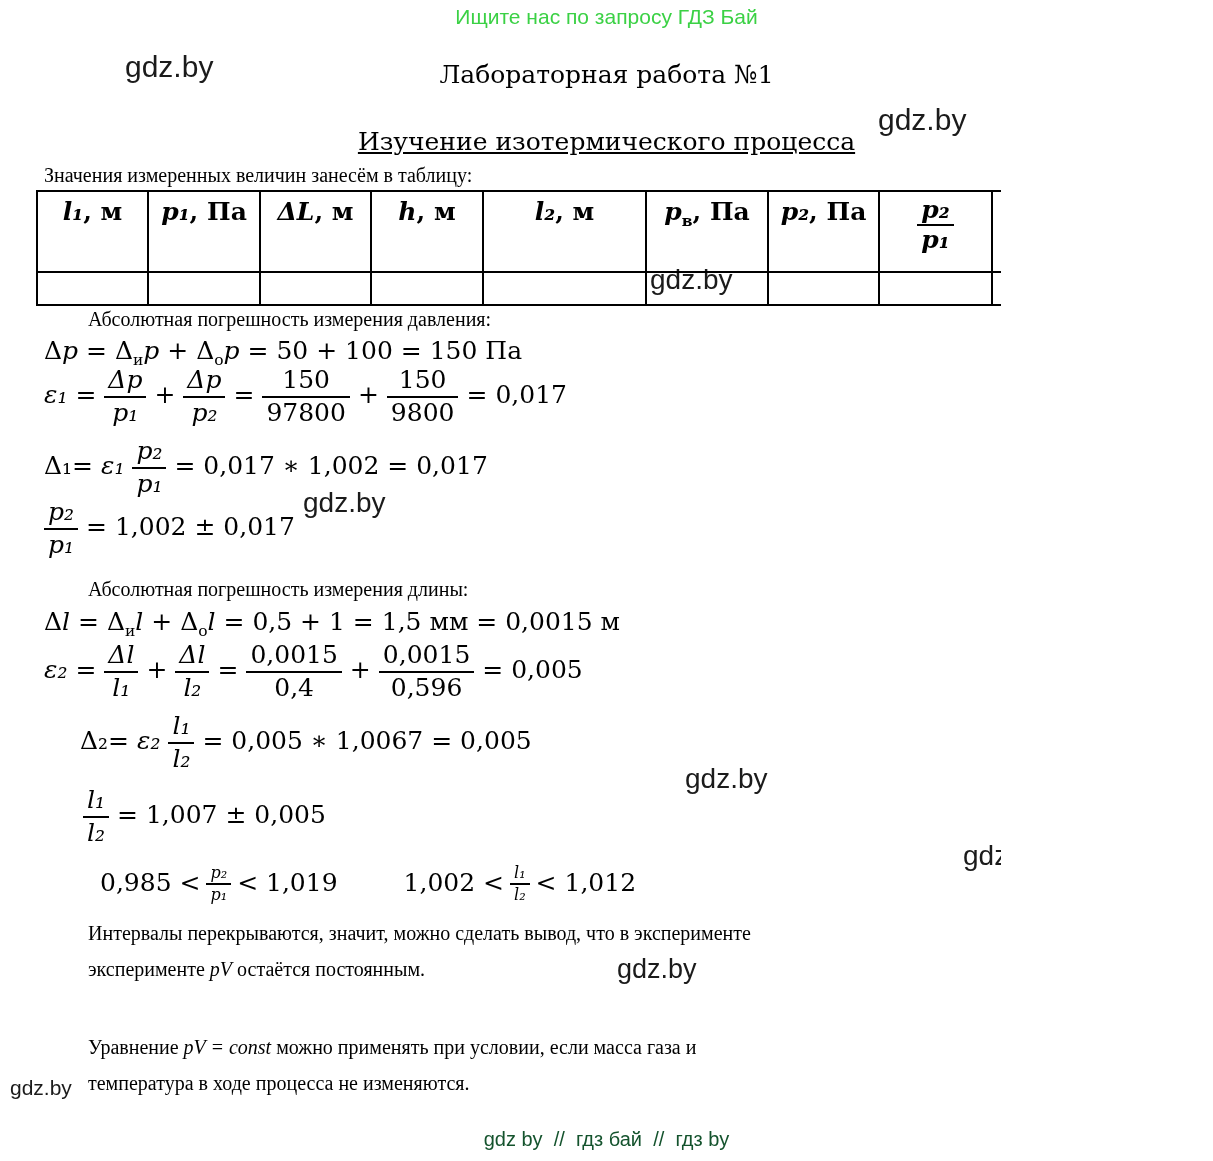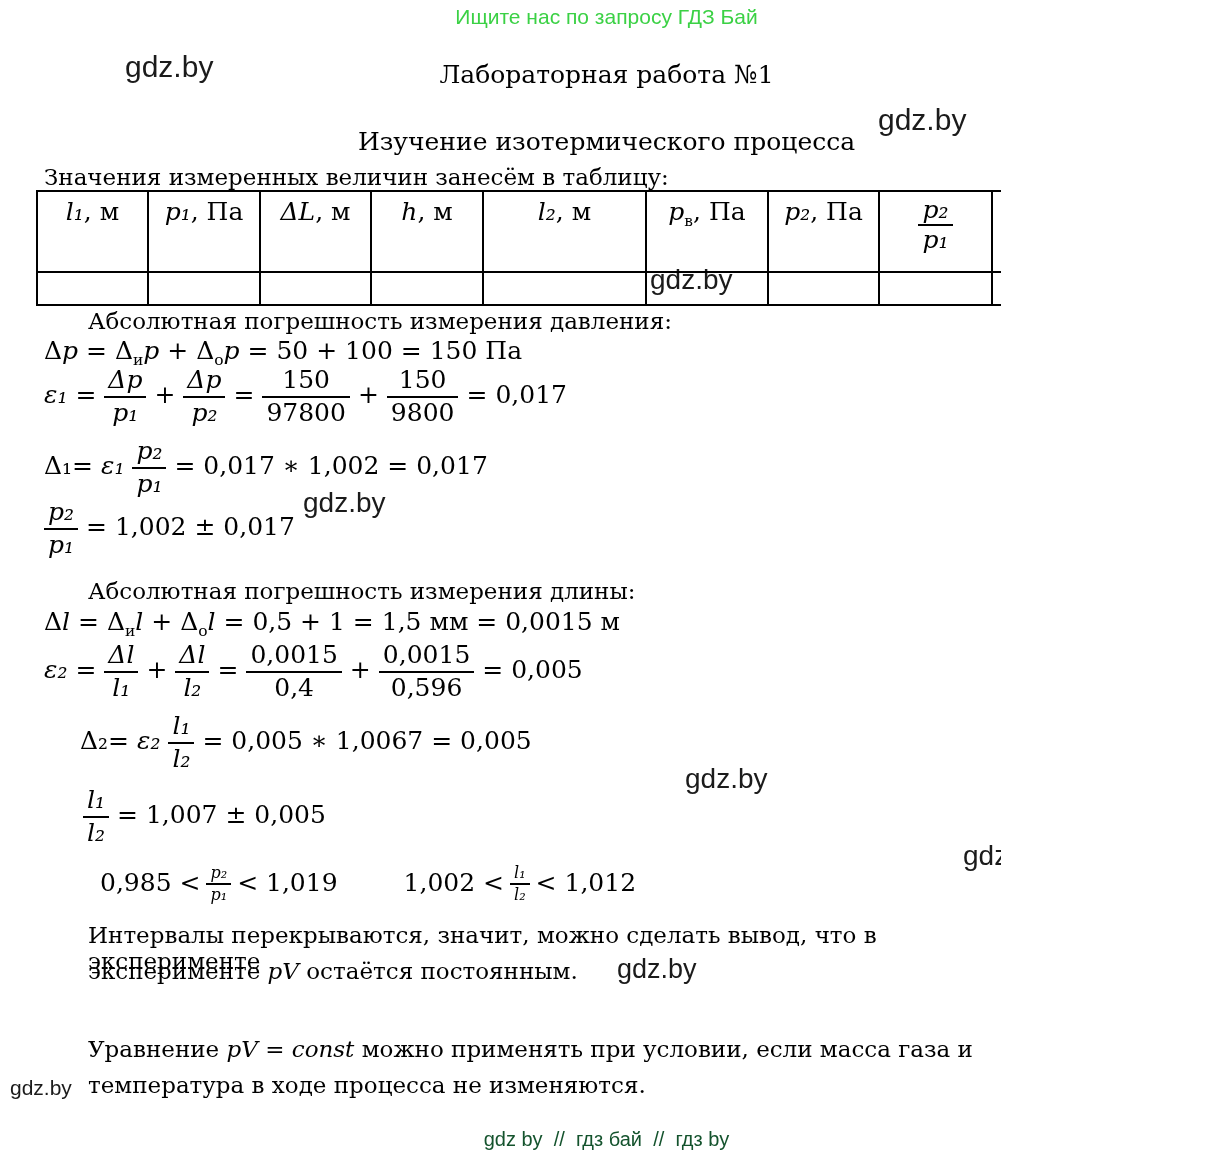--- a/index.html
+++ b/index.html
@@ -6,37 +6,37 @@
   #page {
     position:relative; width:1001px; height:1161px; background:#ffffff;
     font-family:"DejaVu Serif", serif; color:#000; overflow:hidden;
   }
   .abs { position:absolute; }
   .center { left:0; width:1213px; text-align:center; }
   .banner { font-family:"Liberation Sans", sans-serif; font-size:21px; color:#3bd145; }
   .wm { font-family:"Liberation Sans", sans-serif; color:#1b1b1b; }
   .w30 { font-size:30px; } .w28 { font-size:28px; } .w27 { font-size:27px; } .w21 { font-size:21px; }
   .title { font-size:25px; }
-  .text { font-size:23px; }
+  .text { font-size:20px;font-family:Liberation Serif, serif; }
   .math { font-size:25px; white-space:nowrap; }
   .it { font-style:italic; }
   sub.cy { font-size:0.62em; }
   .frac {
     display:inline-flex; flex-direction:column; align-items:stretch;
     text-align:center; vertical-align:middle; line-height:1.15; margin:0 8px;
   }
   .frac .num { border-bottom:2px solid #000; padding:0 4px 1px; }
   .frac .den { padding:1px 4px 0; }
   .frac.sm { font-size:16px; margin:0 6px; }
   .gap { display:inline-block; width:66px; }
   table.meas {
     position:absolute; left:36px; top:190px; border-collapse:collapse;
     table-layout:fixed; width:1068px;
   }
-  table.meas th, table.meas td { border:2px solid #000; font-weight:normal; }
+  table.meas th, table.meas td { border:2px solid #000; font-weight:bold; }
   table.meas th { font-size:25px; vertical-align:top; padding-top:5px; text-align:center; height:73px; }
   table.meas td { height:29px; }
   table.meas .frac { margin:0; line-height:1.05; display:inline-flex; }
   .footer { font-family:"Liberation Sans", sans-serif; font-size:20px; color:#14532d; white-space:pre; }
 </style>
 </head>
 <body>
 
 <div id="page">
 
@@ -46,21 +46,21 @@
   <div class="abs wm w30" style="left:878px;top:103px;">gdz.by</div>
   <div class="abs wm w28" style="left:650px;top:264px;">gdz.by</div>
   <div class="abs wm w28" style="left:1008px;top:403px;">gdz.by</div>
   <div class="abs wm w28" style="left:303px;top:487px;">gdz.by</div>
   <div class="abs wm w28" style="left:685px;top:763px;">gdz.by</div>
   <div class="abs wm w28" style="left:963px;top:840px;">gdz.by</div>
   <div class="abs wm w27" style="left:617px;top:954px;">gdz.by</div>
   <div class="abs wm w21" style="left:10px;top:1076px;">gdz.by</div>
 
   <div class="abs center title" style="top:60px;">Лабораторная работа №1</div>
-  <div class="abs center title" style="top:127px;">Изучение изотермического процесса</div>
+  <div class="abs center title" style="top:127px;text-decoration:underline;">Изучение изотермического процесса</div>
   <div class="abs text" style="left:44px;top:164px;">Значения измеренных величин занесём в таблицу:</div>
 
   <table class="meas">
     <colgroup>
       <col style="width:111px">
         <col style="width:112px">
         <col style="width:111px">
       <col style="width:112px">
         <col style="width:163px">
         <col style="width:122px">

